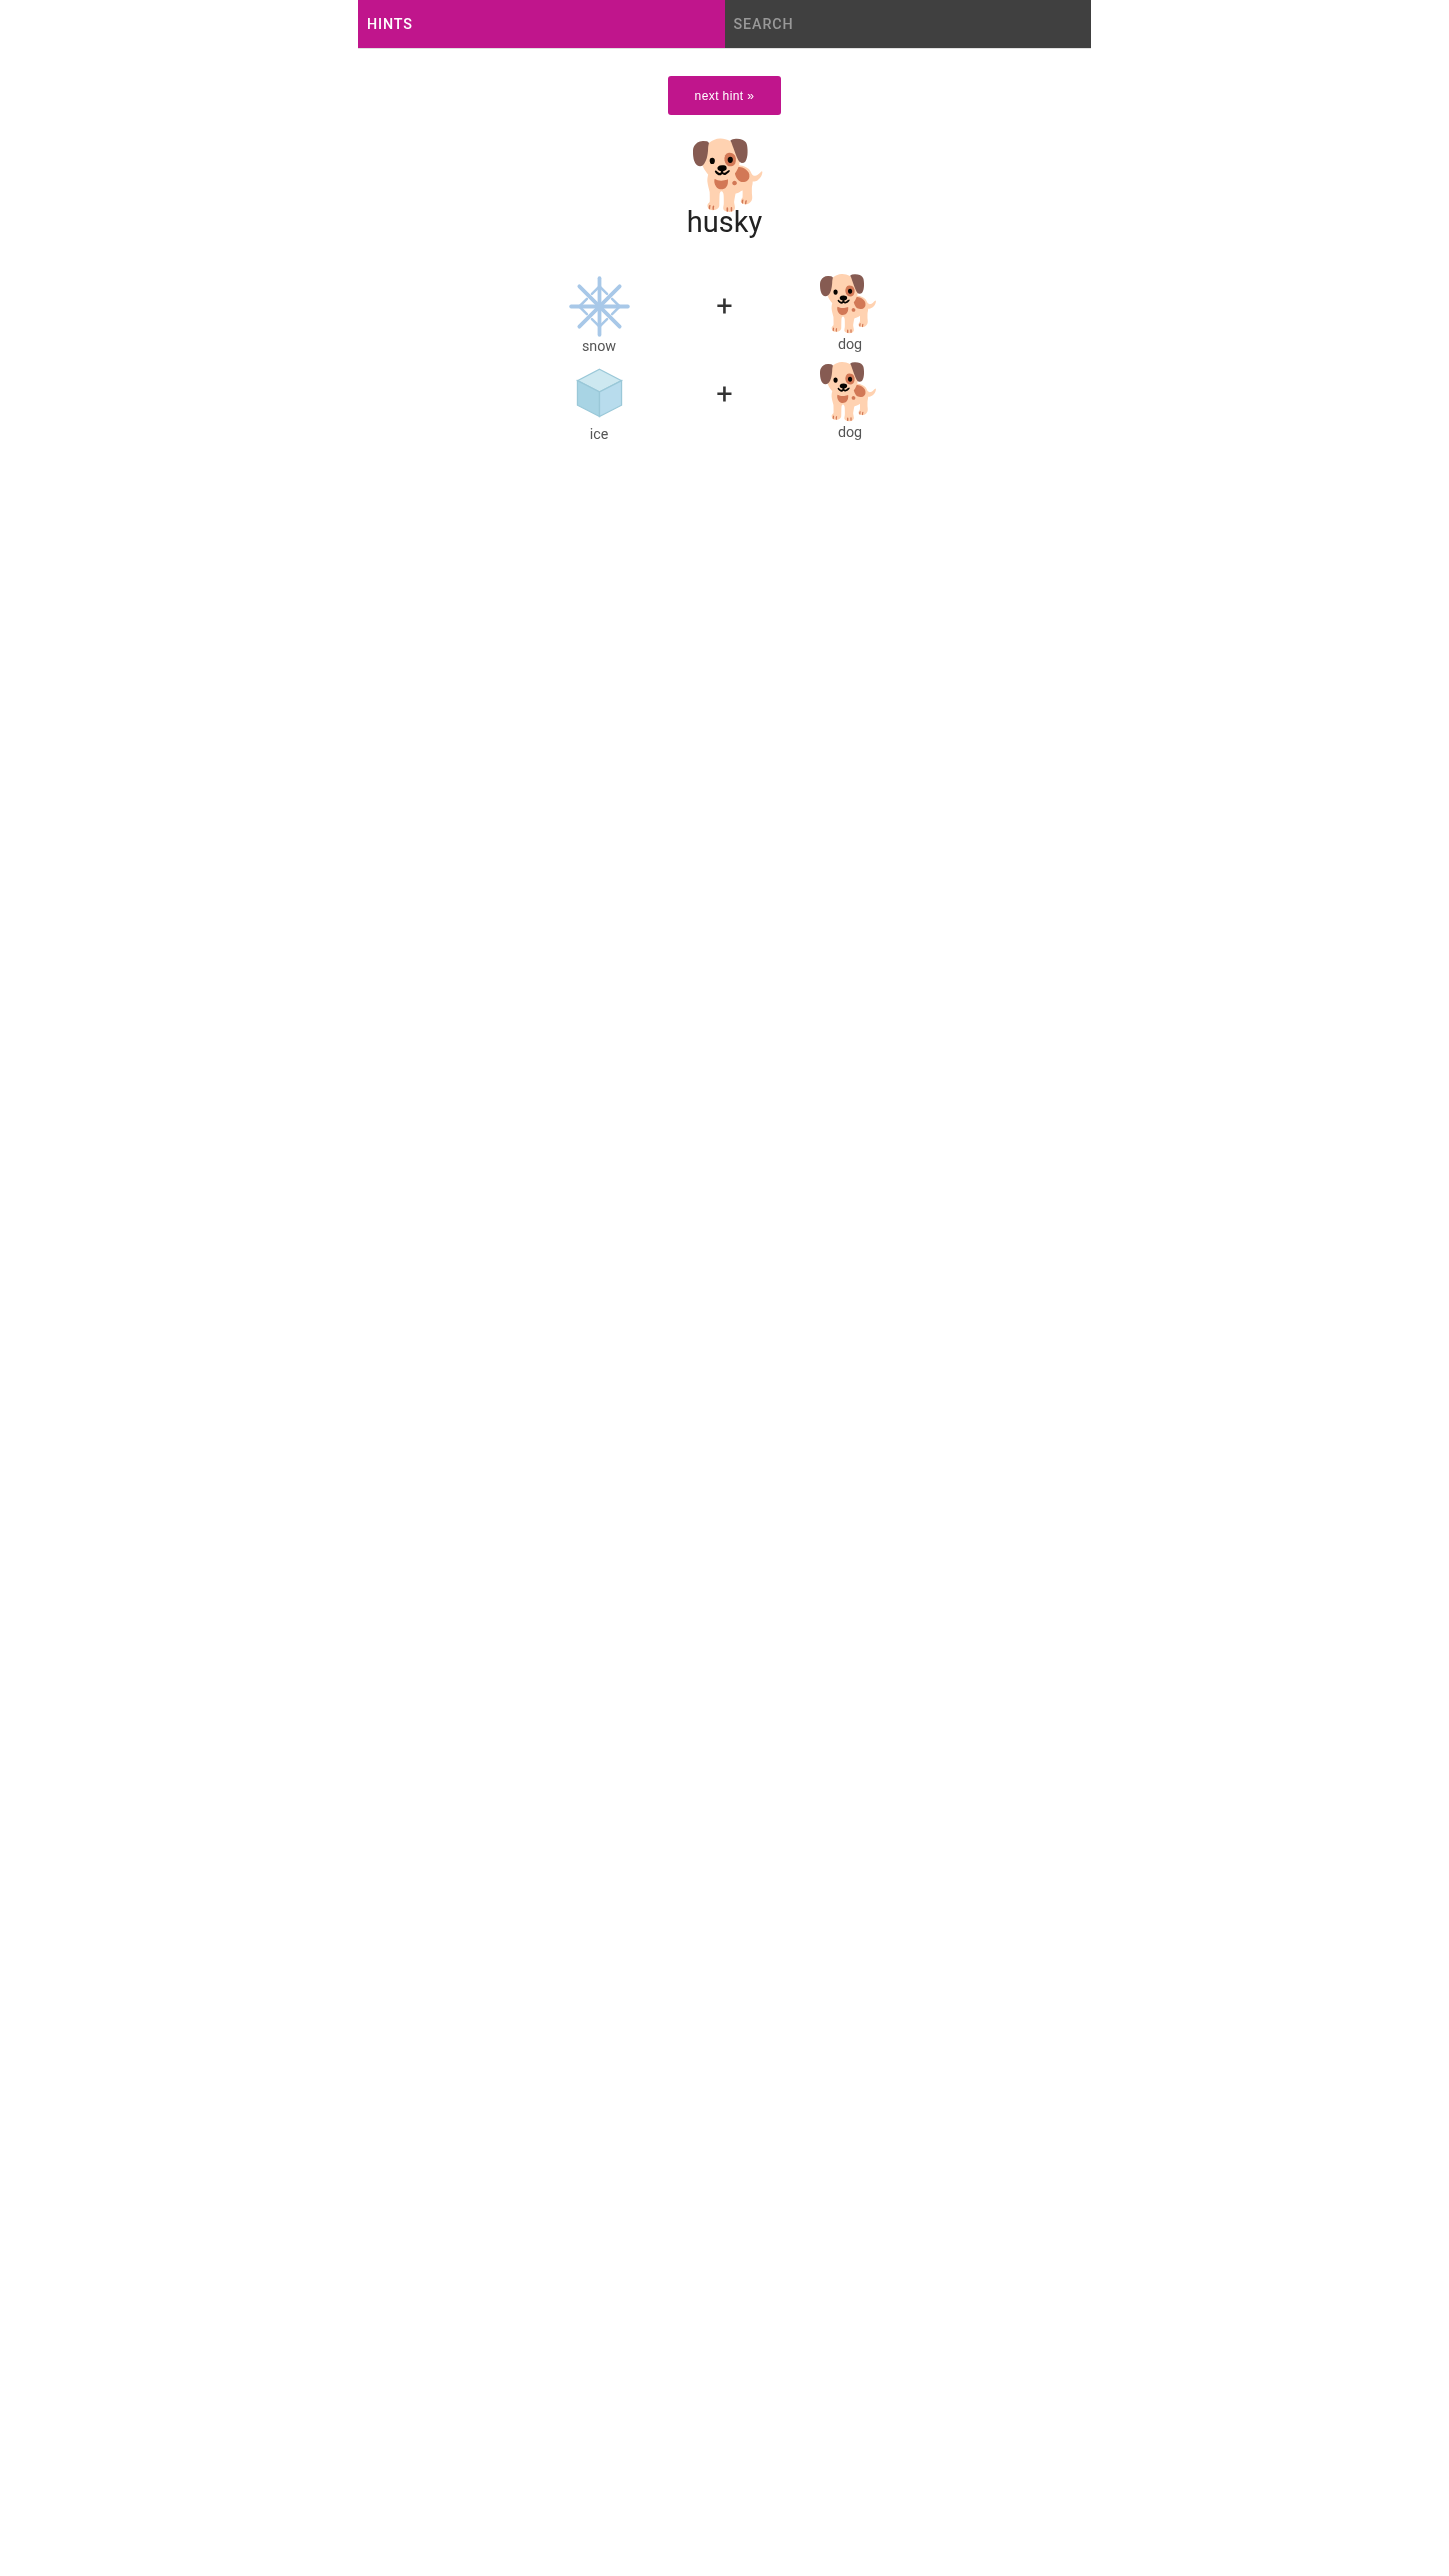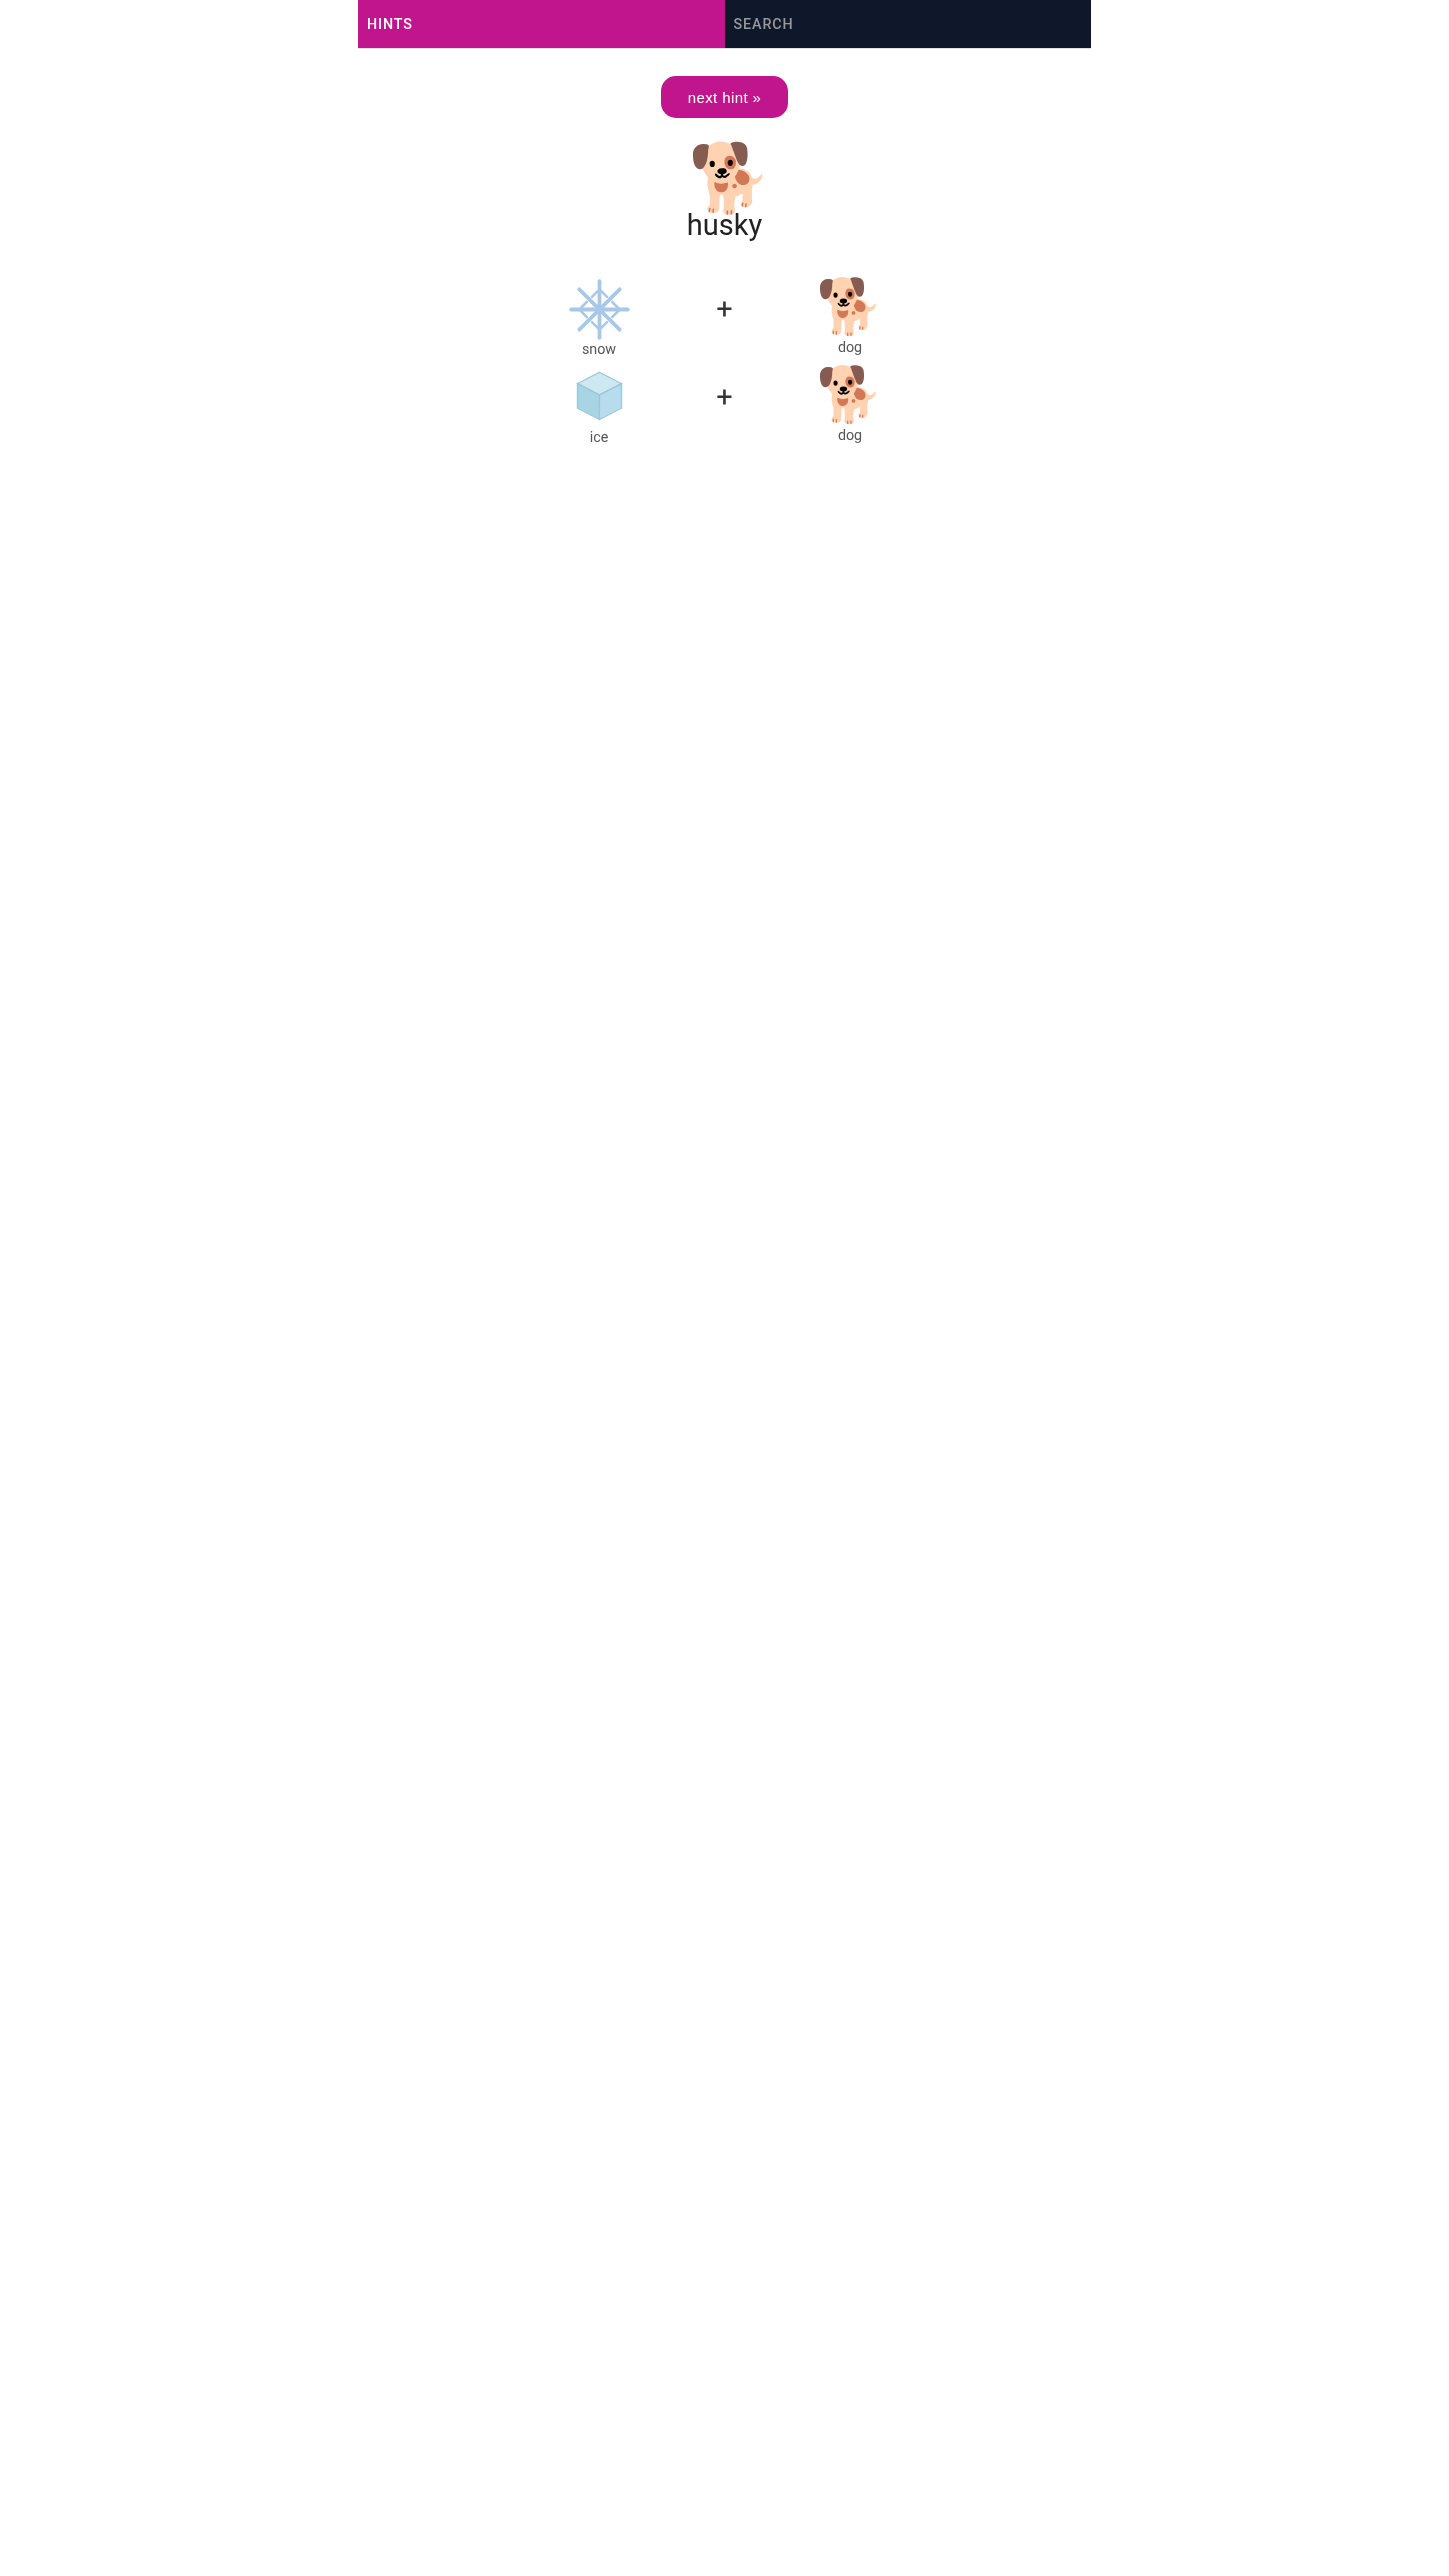--- a/index.html
+++ b/index.html
@@ -33,40 +33,40 @@
       letter-spacing: 0.9px;
       cursor: pointer;
     }
 
     .tab.active {
       background: #c0158c;
       color: #ffffff;
     }
 
     .tab.inactive {
-      background: #0f172a;
+      background: #404040;
       color: #999999;
     }
 
     
     .content {
       display: flex;
       flex-direction: column;
       align-items: center;
       padding: 27px 18px;
     }
 
     
     .next-hint-btn {
       background: #c0158c;
       color: #ffffff;
       border: none;
-      border-radius: 15px;
+      border-radius: 3px;
       padding: 12.5px 27px;
-      font-size: 15px;
+      font-size: 12px;
       cursor: pointer;
       margin-bottom: 27px;
       letter-spacing: 0.4px;
     }
 
     
     .result-section {
       display: flex;
       flex-direction: column;
       align-items: center;

